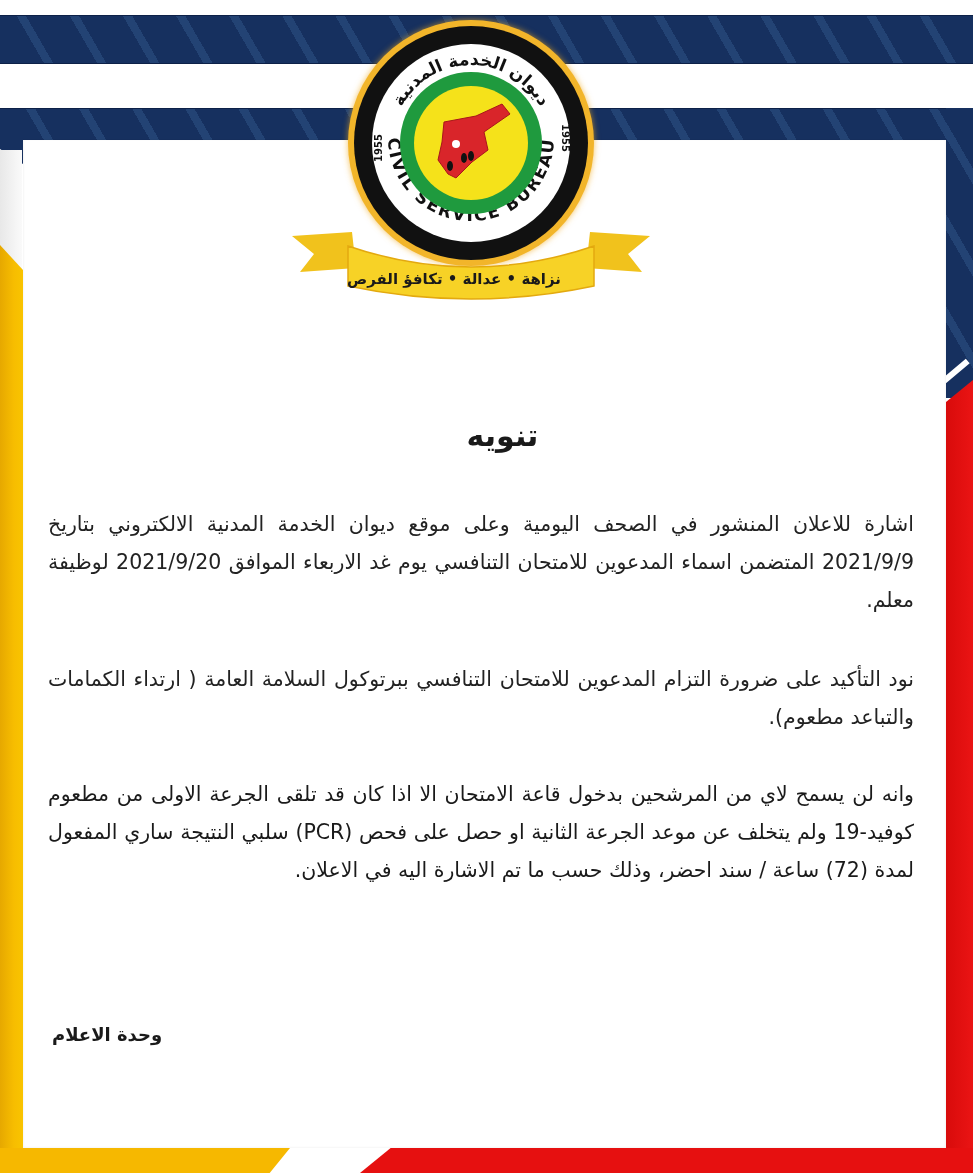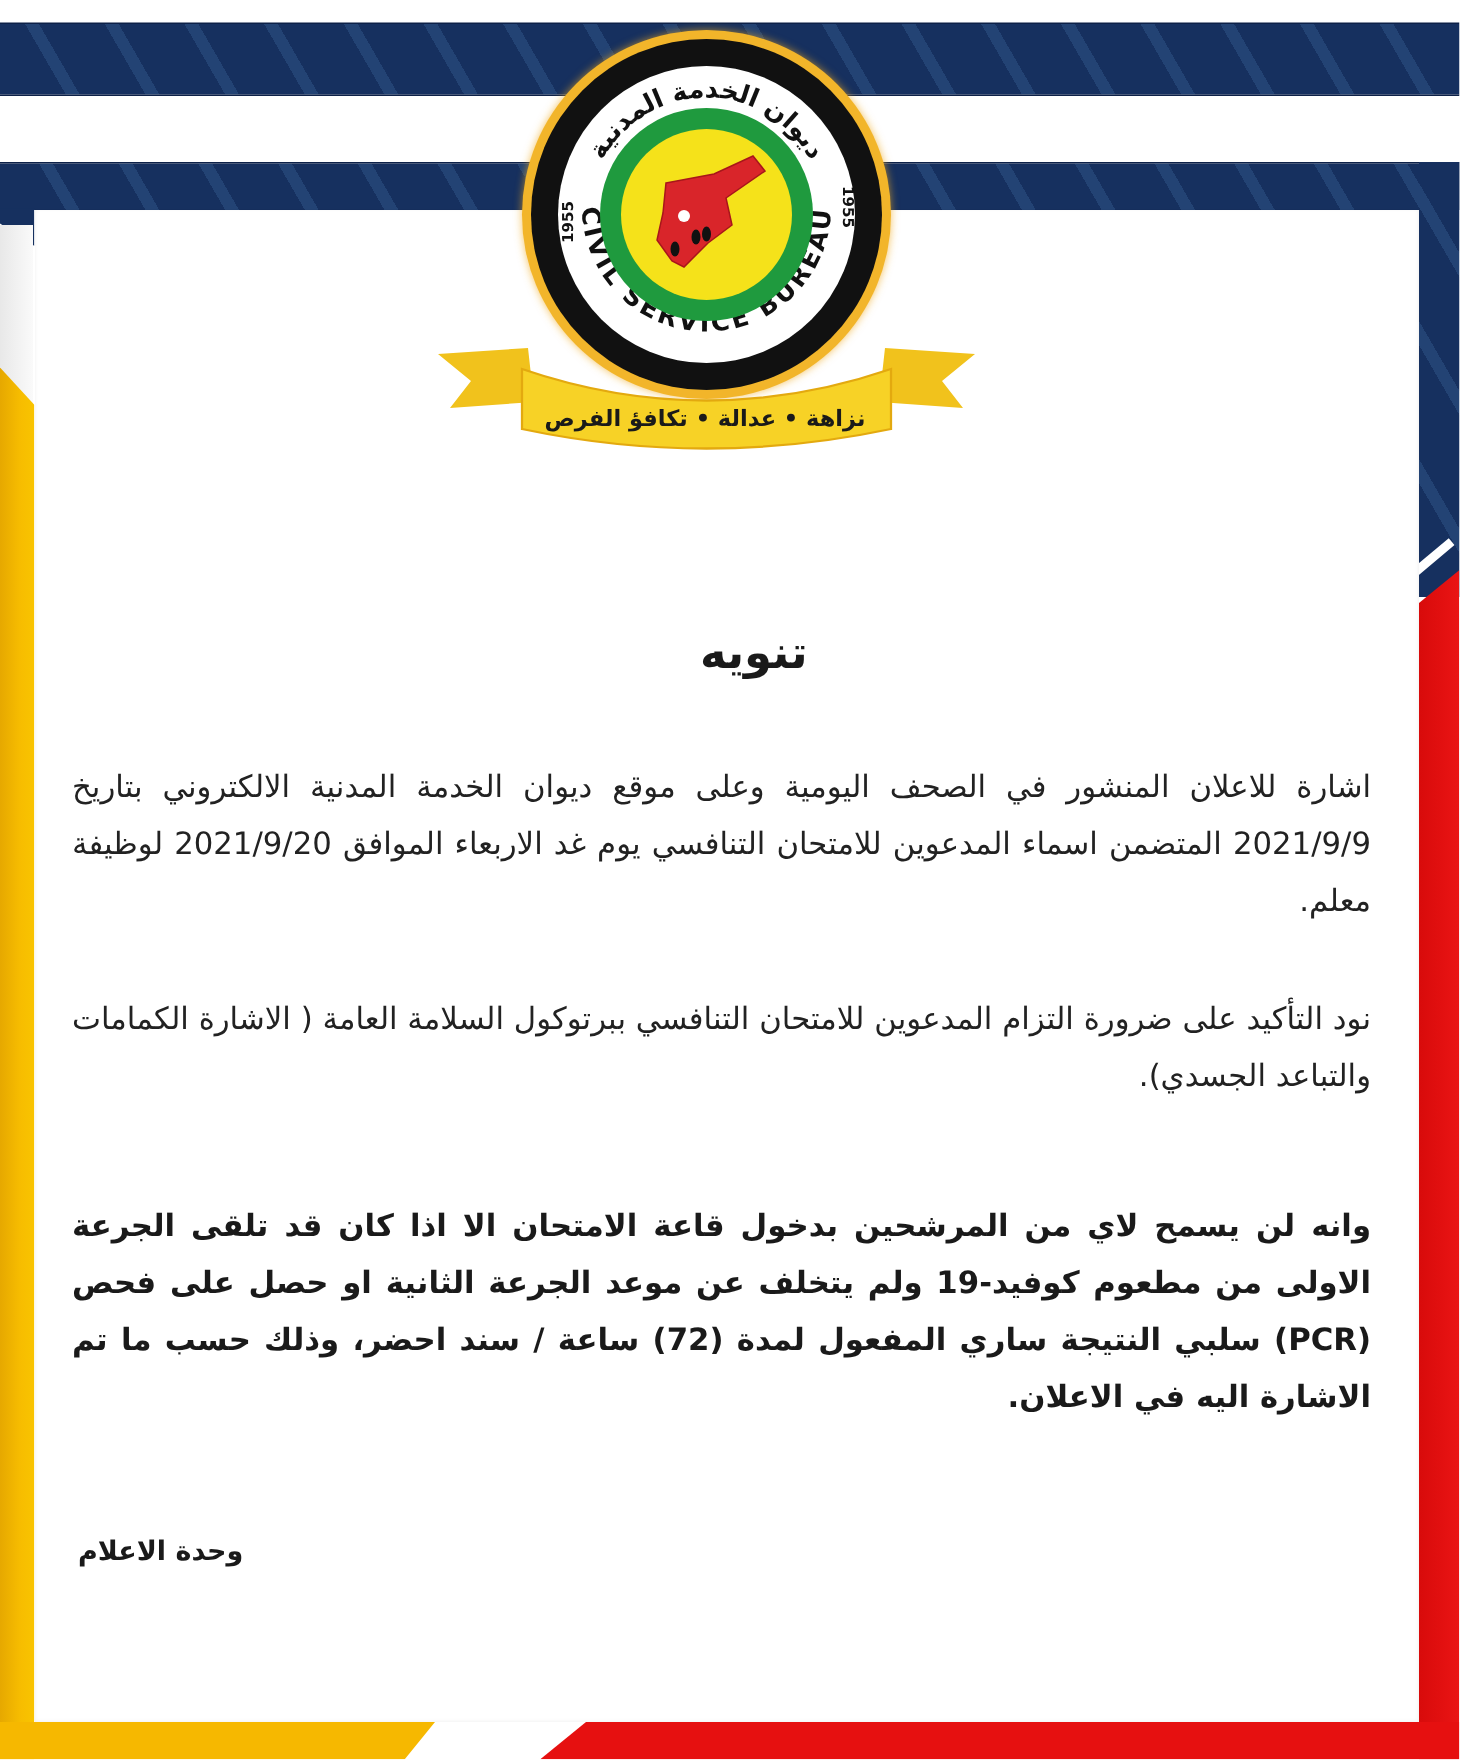--- a/index.html
+++ b/index.html
@@ -79,40 +79,40 @@
     }
     .logo svg.ring { position: absolute; left: 0; top: 0; }
     .ring-text-en { font-family: "DejaVu Sans", sans-serif; font-weight: bold; font-size: 17px; fill: #111; letter-spacing: 2px; }
     .ring-text-ar { font-family: "DejaVu Sans", sans-serif; font-weight: bold; font-size: 17px; fill: #111; }
     .ring-text-yr { font-family: "DejaVu Sans", sans-serif; font-weight: bold; font-size: 10px; fill: #111; }
 
     .ribbon {
       position: absolute; left: 292px; top: 228px; width: 358px; height: 80px;
     }
     .ribbon-text {
-      position: absolute; left: 62px; top: 42px; width: 232px; text-align: center;
+      position: absolute; left: 46px; top: 42px; width: 232px; text-align: center;
       font-family: "DejaVu Sans", sans-serif; font-weight: bold; font-size: 15px; color: #1a1a1a;
       direction: rtl;
     }
 
     
     .title {
       position: absolute; left: 0; width: 973px; top: 418px; text-align: center;
       font-family: "DejaVu Sans", sans-serif; font-weight: bold; font-size: 30px; color: #1a1a1a;
       direction: rtl;
       padding-left: 16px;
     }
     .para {
       position: absolute; left: 48px; width: 866px; direction: rtl; text-align: justify;
       text-align-last: right;
       font-family: "DejaVu Sans", sans-serif; color: #222; font-size: 20.5px; line-height: 38px;
     }
     .p1 { top: 505px; }
     .p2 { top: 660px; }
-    .p3 { top: 775px; font-weight: bold; color: #1a1a1a; margin-top: 23px; }
+    .p3 { top: 775px; font-weight: normal; color: #1a1a1a; }
     .signature {
       position: absolute; left: 52px; top: 1024px; direction: rtl;
       font-family: "DejaVu Sans", sans-serif; font-weight: bold; font-size: 18px; color: #1a1a1a;
     }
   </style>
 </head>
 <body>
 
 <div class="frame">
   <div class="navy-band band-top"></div>
@@ -161,16 +161,16 @@
     <polygon points="0,8 60,4 64,40 8,44 22,26" fill="#f1c21c"></polygon>
     <polygon points="358,8 298,4 294,40 350,44 336,26" fill="#f1c21c"></polygon>
     <path d="M 56 18 Q 179 60 302 18 L 302 58 Q 179 84 56 58 Z" fill="#f7d226" stroke="#e3a90f" stroke-width="1.5"></path>
   </svg>
   <div class="ribbon-text">نزاهة • عدالة • تكافؤ الفرص</div>
 </div>
 
 <div class="title">تنويه</div>
 
 <div class="para p1">اشارة للاعلان المنشور في الصحف اليومية وعلى موقع ديوان الخدمة المدنية الالكتروني بتاريخ 2021/9/9 المتضمن اسماء المدعوين للامتحان التنافسي يوم غد الاربعاء الموافق 2021/9/20 لوظيفة معلم.</div>
-<div class="para p2">نود التأكيد على ضرورة التزام المدعوين للامتحان التنافسي ببرتوكول السلامة العامة ( الاشارة الكمامات والتباعد الجسدي).</div>
+<div class="para p2">نود التأكيد على ضرورة التزام المدعوين للامتحان التنافسي ببرتوكول السلامة العامة ( ارتداء الكمامات والتباعد مطعوم).</div>
 <div class="para p3">وانه لن يسمح لاي من المرشحين بدخول قاعة الامتحان الا اذا كان قد تلقى الجرعة الاولى من مطعوم كوفيد-19 ولم يتخلف عن موعد الجرعة الثانية او حصل على فحص (PCR) سلبي النتيجة ساري المفعول لمدة (72) ساعة / سند احضر، وذلك حسب ما تم الاشارة اليه في الاعلان.</div>
 
 <div class="signature">وحدة الاعلام</div>
 
 </body></html>

